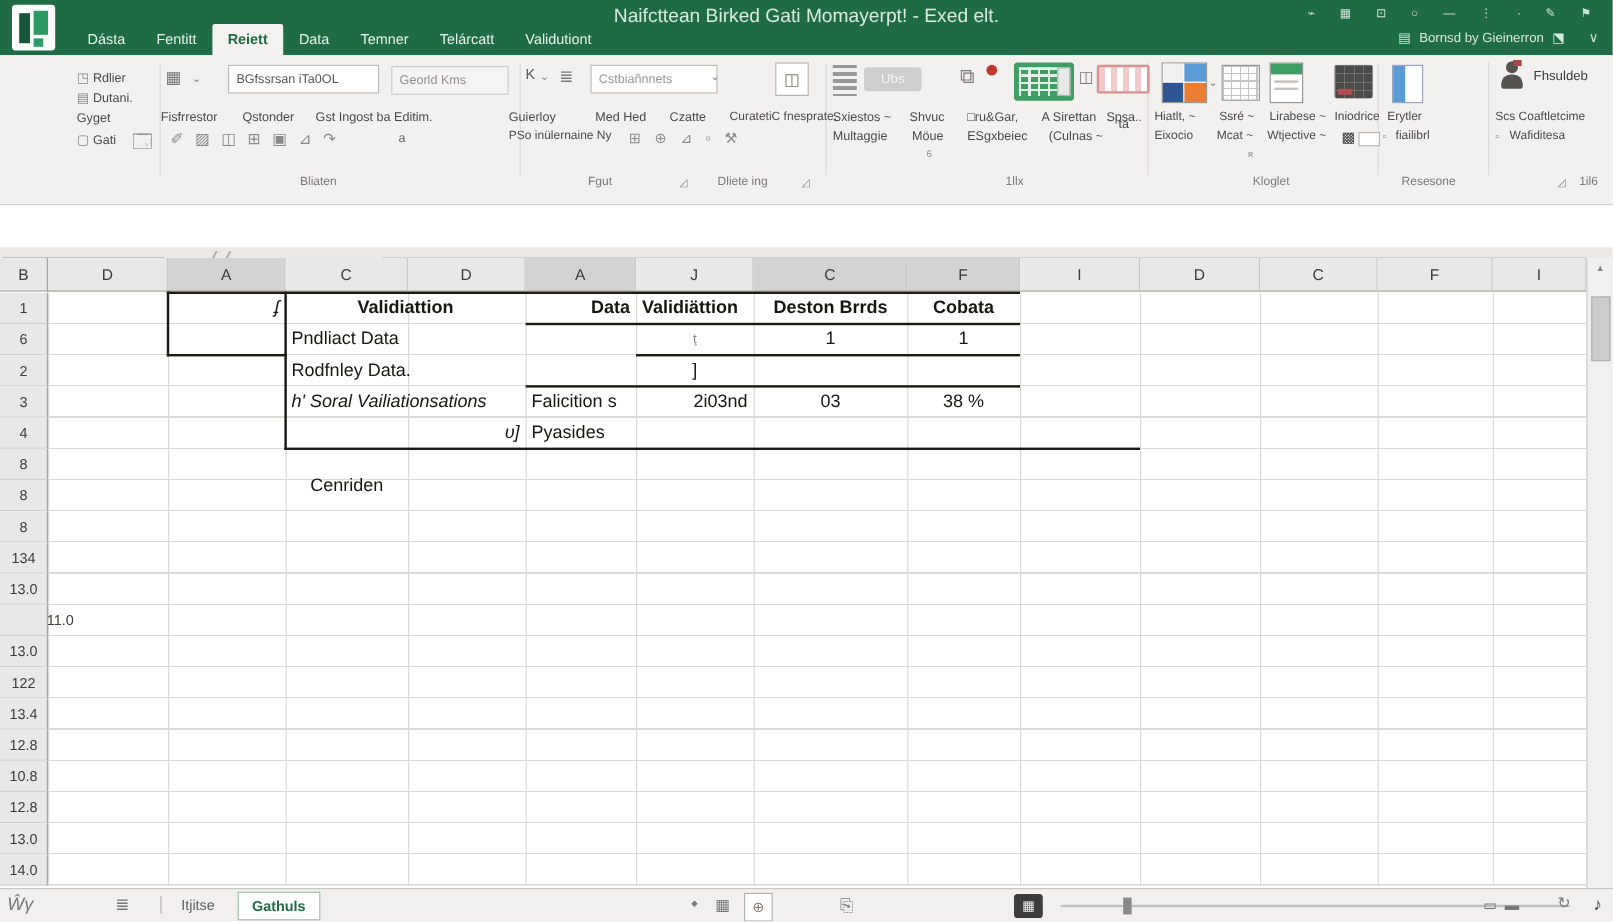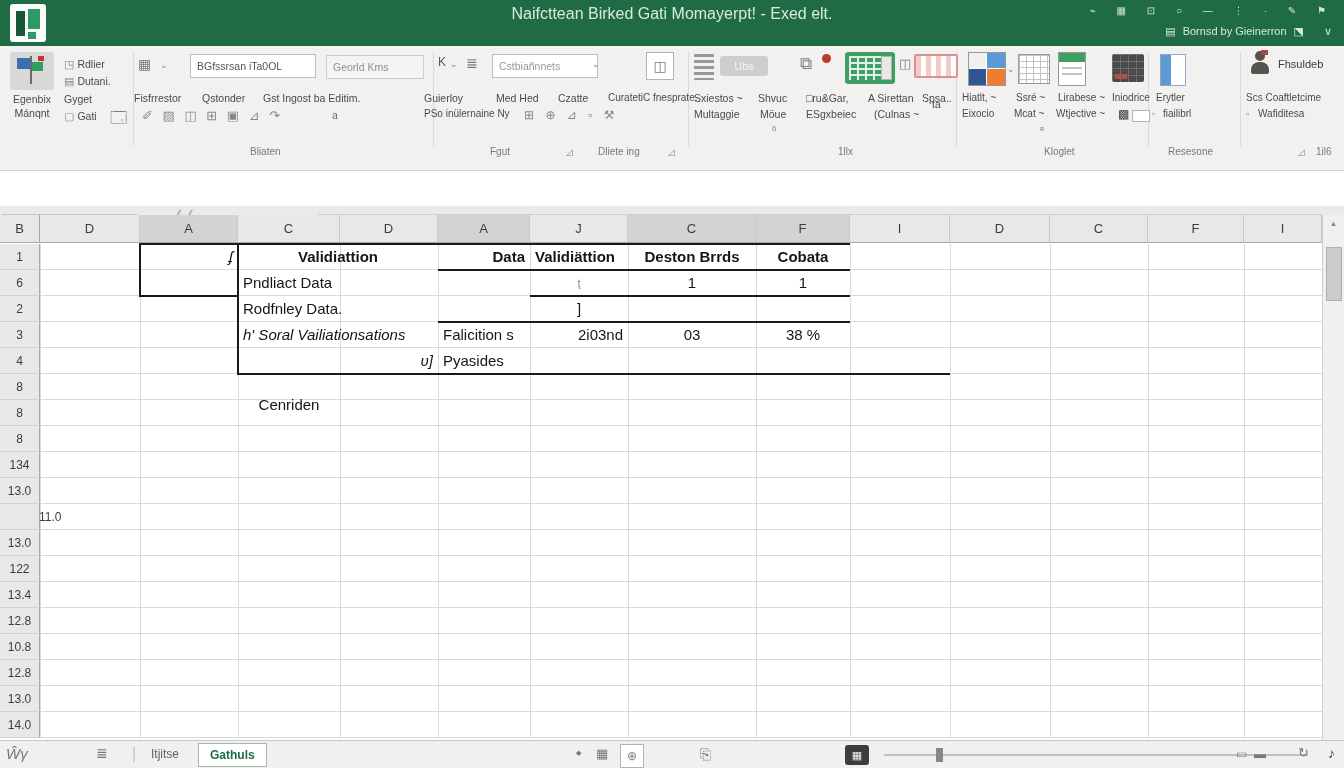--- a/index.html
+++ b/index.html
@@ -110,47 +110,36 @@
 <body>
 
 <div id="titlebar">
   <div id="logo">
     <div class="bar1"></div>
     <div class="bar2"></div>
     <div class="bar3"></div>
   </div>
   <div id="win-title">Naifcttean Birked Gati Momayerpt! - Exed elt.</div>
   <div id="tb-icons">⌁ ▦ ⊡ ○ ― ⋮ ∙ ✎ ⚑</div>
+  <div id="tabrow">
+    
+  <span class="tab">Dásta</span><span class="tab">Fentitt</span><span class="tab active">Reiett</span><span class="tab">Data</span><span class="tab">Temner</span><span class="tab">Telárcatt</span><span class="tab">Validutiont</span></div>
   <div id="badge"><span>▤</span><span>Bornsd by Gieinerron</span><span>⬔</span></div>
   <div id="collapse">∨</div>
 </div>
 
 <div id="ribbon">
 
   <div class="gsep" style="left:133px"></div>
   <div class="gsep" style="left:433px"></div>
   <div class="gsep" style="left:688px"></div>
   <div class="gsep" style="left:956px"></div>
   <div class="gsep" style="left:1148px"></div>
   <div class="gsep" style="left:1240px"></div>
 
-  <div class="bigbtn">
-    <div class="ic-flag">
-        <i class="b"></i>
-        <i class="g"></i>
-        <i class="r"></i>
-        <i class="p"></i>
-      <div class="b" style="position:absolute;left:7px;top:6px;width:14px;height:11px;background:#3a6fb0"></div>
-      <div class="g" style="position:absolute;left:22px;top:10px;width:11px;height:9px;background:#2f9e5f"></div>
-      <div class="r" style="position:absolute;left:28px;top:4px;width:6px;height:5px;background:#c0392b"></div>
-      <div class="p" style="position:absolute;left:20px;top:4px;width:2px;height:28px;background:#6a6a68"></div>
-    </div>
-    <div class="lbl">Egenbix</div>
-    <div class="lbl">Mánqnt</div>
-  </div>
   <div class="g1item" style="left:64px;top:12px"><span class="mi">◳</span><span>Rdlier</span></div>
   <div class="g1item" style="left:64px;top:29px"><span class="mi">▤</span><span>Dutani.</span></div>
   <div class="g1item" style="left:64px;top:47px"><span>Gyget</span></div>
   <div class="g1item" style="left:64px;top:64px"><span class="mi">▢</span><span>Gati</span></div>
   <div class="ricon" style="left:110px;top:60px;font-size:16px">🗔</div>
 
   <div class="ricon" style="left:138px;top:10px">▦</div>
   <div class="ricon" style="left:160px;top:14px;font-size:9px">⌄</div>
   <div class="rinput" style="left:190px;top:8px;width:112px">BGfssrsan iTa0OL</div>
   <div class="rinput gray" style="left:326px;top:9px;width:84px">Georld Kms</div>

